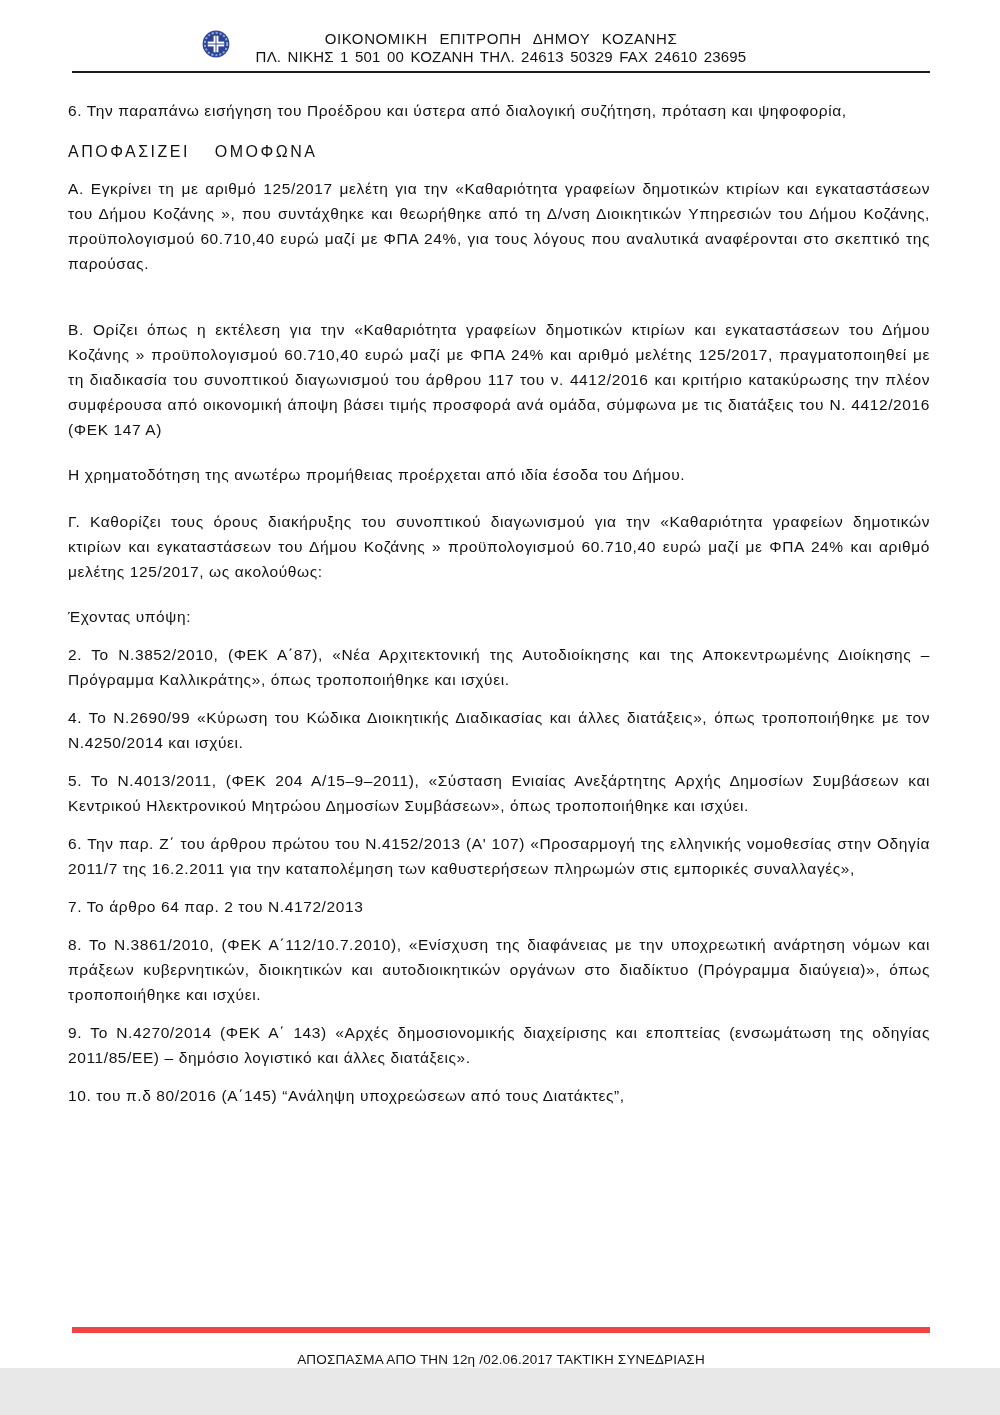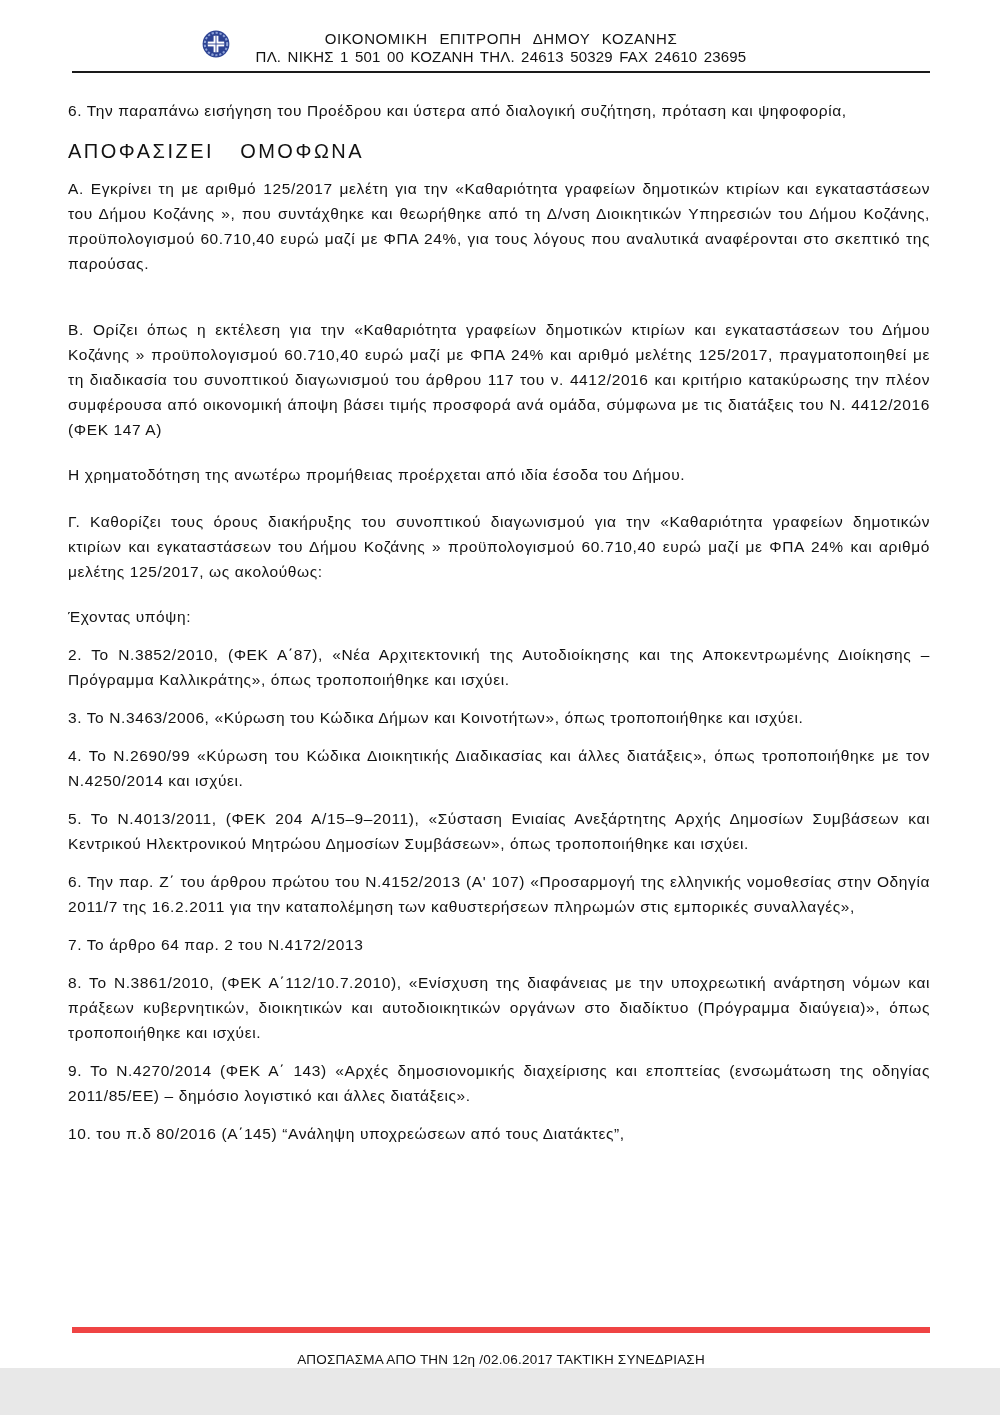--- a/index.html
+++ b/index.html
@@ -20,21 +20,21 @@
   .logo{position:absolute;left:130px;top:30px;width:28px;height:28px;}
   .logo svg{display:block;width:100%;height:100%;}
   
   .content{
     position:absolute;left:68px;right:70px;top:98px;
     font-size:15.5px;line-height:25px;letter-spacing:.6px;
   }
   .content p{margin:0;text-align:justify;}
   .hang{padding-left:28px;text-indent:-28px;}
   .decision{
-    font-size:20px;letter-spacing:2.5px;word-spacing:18px;text-align:right;
+    font-size:16px;letter-spacing:2.5px;word-spacing:18px;text-align:right;
   }
   .mt12{margin-top:12px !important;}
   .mt13{margin-top:13px !important;}
   .mt16{margin-top:16px !important;}
   .mt20{margin-top:20px !important;}
   .mt22{margin-top:22px !important;}
   .mt41{margin-top:41px !important;}
   
   .footer{
     position:absolute;left:72px;right:70px;top:1327px;
@@ -66,21 +66,20 @@
 
   <div class="content">
     <p class="hang">6.  Την παραπάνω εισήγηση του Προέδρου και ύστερα από διαλογική συζήτηση, πρόταση και ψηφοφορία,</p>
     <p class="decision mt16">ΑΠΟΦΑΣΙΖΕΙ ΟΜΟΦΩΝΑ</p>
     <p class="mt12">Α.  Εγκρίνει τη με αριθμό 125/2017 μελέτη για την «Καθαριότητα γραφείων δημοτικών κτιρίων και εγκαταστάσεων του Δήμου Κοζάνης », που συντάχθηκε και θεωρήθηκε από τη Δ/νση Διοικητικών Υπηρεσιών του Δήμου Κοζάνης, προϋπολογισμού 60.710,40 ευρώ μαζί με ΦΠΑ 24%, για τους λόγους που αναλυτικά αναφέρονται στο σκεπτικό της παρούσας.</p>
     <p class="mt41">Β.  Ορίζει όπως η εκτέλεση για την «Καθαριότητα γραφείων δημοτικών κτιρίων και εγκαταστάσεων του Δήμου Κοζάνης » προϋπολογισμού 60.710,40 ευρώ μαζί με ΦΠΑ 24% και αριθμό μελέτης 125/2017, πραγματοποιηθεί με τη διαδικασία του συνοπτικού διαγωνισμού του άρθρου 117 του ν. 4412/2016 και κριτήριο κατακύρωσης την πλέον συμφέρουσα από οικονομική άποψη βάσει τιμής προσφορά ανά ομάδα, σύμφωνα με τις διατάξεις του Ν. 4412/2016 (ΦΕΚ 147 Α)</p>
     <p class="mt20">Η χρηματοδότηση της ανωτέρω προμήθειας προέρχεται από ιδία έσοδα του Δήμου.</p>
     <p class="mt22">Γ.  Καθορίζει τους όρους διακήρυξης του συνοπτικού διαγωνισμού για την «Καθαριότητα γραφείων δημοτικών κτιρίων και εγκαταστάσεων του Δήμου Κοζάνης » προϋπολογισμού 60.710,40 ευρώ μαζί με ΦΠΑ 24% και αριθμό μελέτης 125/2017, ως ακολούθως:</p>
     <p class="mt20">Έχοντας υπόψη:</p>
     <p class="mt13">2. Το Ν.3852/2010, (ΦΕΚ Α΄87), «Νέα Αρχιτεκτονική της Αυτοδιοίκησης και της Αποκεντρωμένης Διοίκησης – Πρόγραμμα Καλλικράτης», όπως τροποποιήθηκε και ισχύει.</p>
-    <p class="mt13">3. Το Ν.3463/2006, «Κύρωση του Κώδικα Δήμων και Κοινοτήτων», όπως τροποποιήθηκε και ισχύει.</p>
     <p class="mt13">4. Το Ν.2690/99 «Κύρωση του Κώδικα Διοικητικής Διαδικασίας και άλλες διατάξεις», όπως τροποποιήθηκε με τον Ν.4250/2014 και ισχύει.</p>
     <p class="mt13">5. Το Ν.4013/2011, (ΦΕΚ 204 Α/15–9–2011), «Σύσταση Ενιαίας Ανεξάρτητης Αρχής Δημοσίων Συμβάσεων και Κεντρικού Ηλεκτρονικού Μητρώου Δημοσίων Συμβάσεων», όπως τροποποιήθηκε και ισχύει.</p>
     <p class="mt13">6. Την παρ. Ζ΄ του άρθρου πρώτου του Ν.4152/2013 (Α' 107) «Προσαρμογή της ελληνικής νομοθεσίας στην Οδηγία 2011/7 της 16.2.2011 για την καταπολέμηση των καθυστερήσεων πληρωμών στις εμπορικές συναλλαγές»,</p>
     <p class="mt13">7. Το άρθρο 64 παρ. 2 του Ν.4172/2013</p>
     <p class="mt13">8. Το Ν.3861/2010, (ΦΕΚ Α΄112/10.7.2010), «Ενίσχυση της διαφάνειας με την υποχρεωτική ανάρτηση νόμων και πράξεων κυβερνητικών, διοικητικών και αυτοδιοικητικών οργάνων στο διαδίκτυο (Πρόγραμμα διαύγεια)», όπως τροποποιήθηκε και ισχύει.</p>
     <p class="mt13">9. Το Ν.4270/2014 (ΦΕΚ Α΄ 143) «Αρχές δημοσιονομικής διαχείρισης και εποπτείας (ενσωμάτωση της οδηγίας 2011/85/ΕΕ) – δημόσιο λογιστικό και άλλες διατάξεις».</p>
     <p class="mt13">10. του π.δ 80/2016 (Α΄145) “Ανάληψη υποχρεώσεων από τους Διατάκτες”,</p>
   </div>
 
   <div class="footer">

